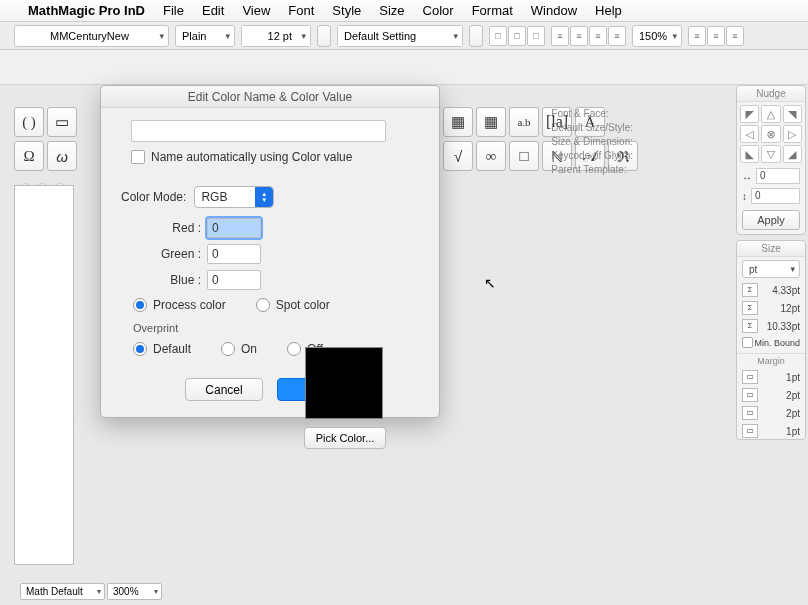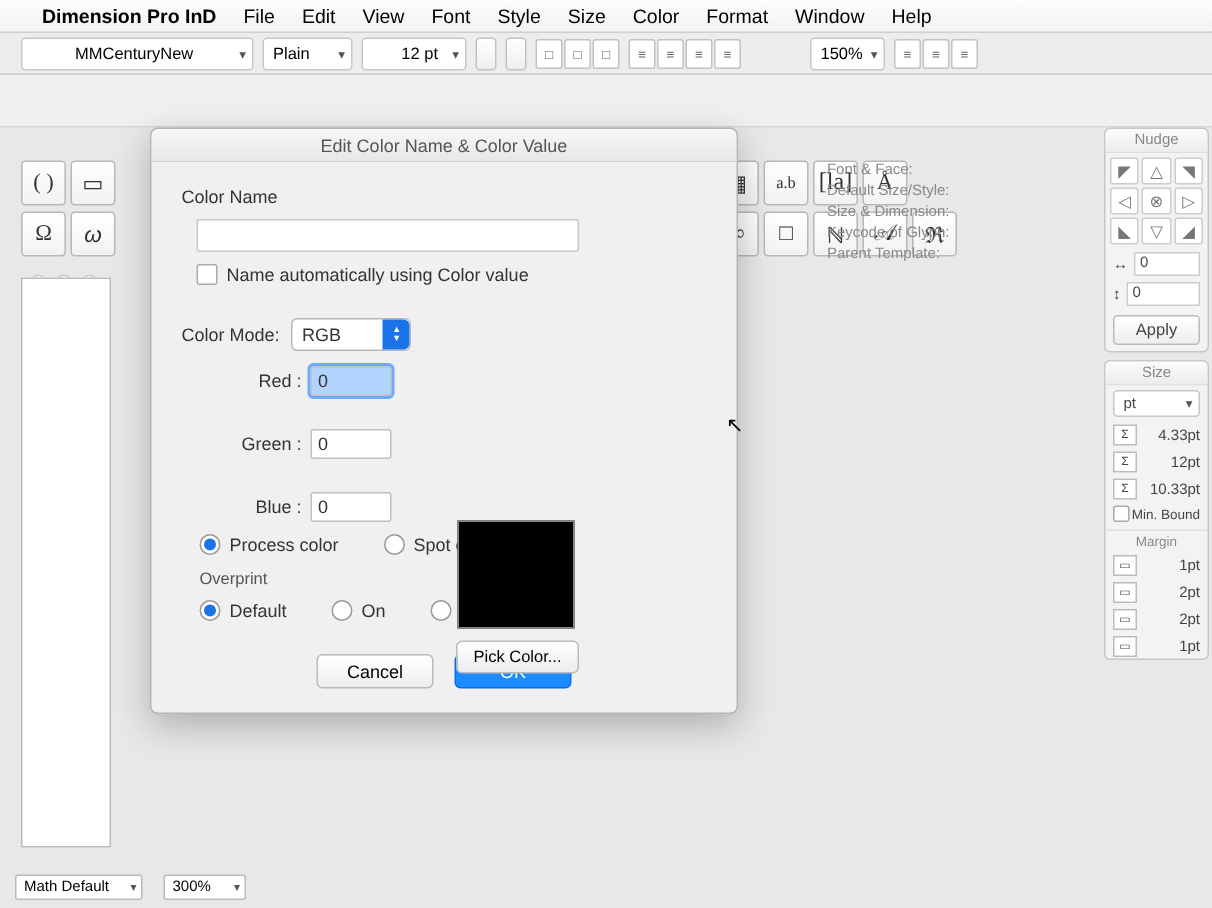--- a/index.html
+++ b/index.html
@@ -12,21 +12,21 @@
 .menubar span { cursor: default; }
 
 
 .toolbar { height: 28px; background: #ededed; display: flex; align-items: center; padding: 2px 14px; gap: 6px; border-bottom: 1px solid #ccc;}
 .tb-select { height: 22px; background: #fff; border: 1px solid #c7c7c7; border-radius: 3px; font-size: 11px; padding: 0 18px 0 6px; position: relative; display:flex;align-items:center;}
 .tb-select::after { content:"▾"; position:absolute; right:4px; font-size:9px; color:#555;}
 .tb-w1{width:155px;padding-left:35px;} .tb-w2{width:60px;} .tb-w3{width:70px;justify-content:flex-end;} .tb-w4{width:126px;}
 .tb-stepper{width:14px;height:22px;border:1px solid #c2c2c2;border-radius:3px;background:linear-gradient(#fff,#eee);}
 .tb-iconcluster{display:flex;gap:1px;}
 .tb-square{width:18px;height:20px;border:1px solid #c2c2c2;background:#fff;border-radius:2px;display:flex;align-items:center;justify-content:center;font-size:9px;color:#666;}
-.tb-zoom{width:50px;margin-left:40px;}
+.tb-zoom{width:50px;}
 
 
 .strip{height:35px;background:#f0f0f0;border-bottom:1px solid #d5d5d5;}
 
 
 .workspace{position:relative;height:520px;}
 
 
 .tmpl-bar{position:absolute;left:14px;top:22px;display:flex;gap:3px;}
 .tmpl-btn{width:30px;height:30px;border:1px solid #b8b8b8;background:linear-gradient(#fff,#f2f2f2);border-radius:3px;display:flex;align-items:center;justify-content:center;font-size:15px;font-family:"Times New Roman",serif;color:#333;}
@@ -44,38 +44,38 @@
 .nudge-apply{margin:4px 5px;height:20px;border:1px solid #bbb;border-radius:3px;background:linear-gradient(#fff,#eee);text-align:center;line-height:18px;font-size:11px;}
 .sizep{top:155px;width:70px;height:200px;}
 .size-row{display:flex;align-items:center;justify-content:space-between;padding:2px 5px;}
 .icon-sq{width:16px;height:14px;border:1px solid #bbb;background:#fff;font-size:8px;text-align:center;line-height:12px;}
 .margin-hdr{text-align:center;font-size:9px;color:#888;padding:2px 0;border-top:1px solid #ddd;margin-top:3px;}
 
 
 .canvas{position:absolute;left:14px;top:100px;width:60px;height:380px;background:#fff;border:1px solid #bbb;}
 
 
-.statusbar{position:absolute;left:10px;bottom:5px;display:flex;align-items:center;gap:14px;font-size:10px;}
+.statusbar{position:absolute;left:20px;bottom:5px;display:flex;align-items:center;gap:2px;font-size:10px;}
 .status-sel{height:17px;background:#fff;border:1px solid #bbb;border-radius:2px;padding:0 16px 0 5px;position:relative;display:flex;align-items:center;}
 .status-sel::after{content:"▾";position:absolute;right:3px;font-size:8px;color:#555;}
 
 
-.dialog{position:absolute;left:100px;top:0;width:392px;background:#f0f0f0;border:1px solid #b5b5b5;border-radius:5px;box-shadow:0 8px 24px rgba(0,0,0,.25);}
+.dialog{position:absolute;left:100px;top:0;width:340px;background:#f0f0f0;border:1px solid #b5b5b5;border-radius:5px;box-shadow:0 8px 24px rgba(0,0,0,.25);}
 .dlg-title{height:22px;text-align:center;font-size:12px;line-height:22px;color:#555;background:linear-gradient(#f7f7f7,#e8e8e8);border-radius:5px 5px 0 0;border-bottom:1px solid #d4d4d4;}
 .dlg-body{padding:12px 20px 16px;font-size:12px;color:#333;}
 .section-hdr{font-size:12px;margin:4px 0 8px;}
 .txtfield{width:255px;height:22px;border:1px solid #c7c7c7;background:#fff;border-radius:2px;margin-left:10px;}
 .chk-row{display:flex;align-items:flex-start;gap:6px;margin:8px 0 0 10px;}
 .chkbox{width:14px;height:14px;border:1px solid #aaa;border-radius:2px;background:#fff;}
 .mode-row{display:flex;align-items:center;gap:8px;margin-top:22px;}
 .aqua-select{position:relative;width:80px;height:22px;border:1px solid #b7b7b7;border-radius:4px;background:#fff;padding:0 6px;display:flex;align-items:center;font-size:12px;}
 .aqua-select .cap{position:absolute;right:0;top:0;width:18px;height:100%;background:#1a73e8;border-radius:0 4px 4px 0;display:flex;flex-direction:column;align-items:center;justify-content:center;}
 .aqua-select .cap::before{content:"▴";color:#fff;font-size:7px;line-height:6px;}
 .aqua-select .cap::after{content:"▾";color:#fff;font-size:7px;line-height:6px;}
-.rgb-grid{display:grid;grid-template-columns:70px 54px;gap:22px 6px;margin:10px 0 0 10px;align-items:center;}
+.rgb-grid{display:grid;grid-template-columns:70px 54px;gap:6px 6px;margin:10px 0 0 10px;align-items:center;}
 .rgb-grid label{text-align:right;font-size:12px;}
 .numfield{height:20px;border:1px solid #c0c0c0;background:#fff;border-radius:2px;padding:0 4px;font-size:12px;line-height:18px;}
 .numfield.focus{outline:2px solid #6fa8ff;background:#b3d4ff;}
 .swatch{position:absolute;left:305px;top:262px;width:78px;height:72px;background:#000;border:1px solid #888;}
 .pickbtn{position:absolute;left:304px;top:342px;width:82px;height:22px;border:1px solid #bbb;border-radius:4px;background:linear-gradient(#fff,#ececec);font-size:11px;}
 .sep-hdr{margin-top:48px;}
 .radio-row{display:flex;gap:30px;margin:8px 0 0 12px;align-items:center;}
 .radio{width:14px;height:14px;border:1px solid #999;border-radius:50%;background:#fff;display:inline-flex;align-items:center;justify-content:center;}
 .radio.sel::after{content:"";width:8px;height:8px;background:#1a73e8;border-radius:50%;}
 .radio-lbl{display:flex;align-items:center;gap:6px;font-size:12px;}
@@ -88,21 +88,21 @@
 
 
 .trafficlights{position:absolute;left:20px;top:98px;display:flex;gap:6px;}
 .tl{width:11px;height:11px;border-radius:50%;border:1px solid #c9c9c9;background:#f5f5f5;}
 </style>
 </head>
 <body>
 
 <div class="menubar">
   <span class="apple"></span>
-  <span class="appname">Dimension Pro InD</span>
+  <span class="appname">MathMagic Pro InD</span>
   <span>File</span>
   <span>Edit</span>
   <span>View</span>
   <span>Font</span>
   <span>Style</span>
   <span>Size</span>
   <span>Color</span>
   <span>Format</span>
   <span>Window</span>
   <span>Help</span>
@@ -112,20 +112,23 @@
   <div class="tb-select tb-w1">
       <span>MMCenturyNew</span>
     </div>
   <div class="tb-select tb-w2">
       <span>Plain</span>
     </div>
   <div class="tb-select tb-w3">
       <span>12 pt</span>
     </div>
   <div class="tb-stepper"></div>
+  <div class="tb-select tb-w4">
+      <span>Default Setting</span>
+    </div>
   <div class="tb-stepper"></div>
   <div class="tb-iconcluster">
     <div class="tb-square">□</div>
     <div class="tb-square">□</div>
     <div class="tb-square">□</div>
   </div>
   <div class="tb-iconcluster">
     <div class="tb-square">≡</div>
     <div class="tb-square">≡</div>
     <div class="tb-square">≡</div>
@@ -249,21 +252,20 @@
         <div class="icon-sq">▭</div>
         <span>1pt</span>
       </div>
   </div>
 
   <div class="canvas"></div>
 
   <div class="dialog">
     <div class="dlg-title">Edit Color Name &amp; Color Value</div>
     <div class="dlg-body">
-      <div class="section-hdr">Color Name</div>
       <input class="txtfield" style="">
       <div class="chk-row">
         <div class="chkbox"></div>
         <span>Name automatically using Color value</span>
       </div>
 
       <div class="mode-row">
         <span>Color Mode:</span>
         <div class="aqua-select">
           <span>RGB</span>

